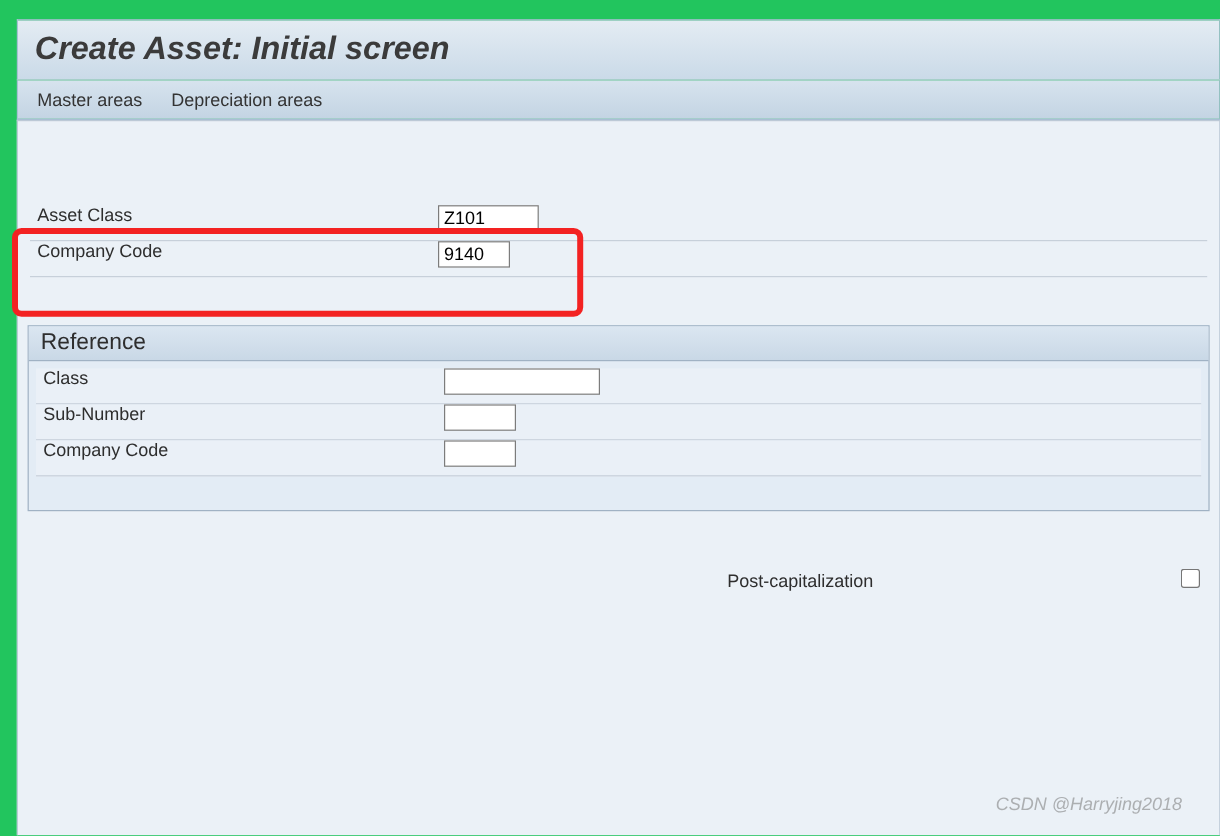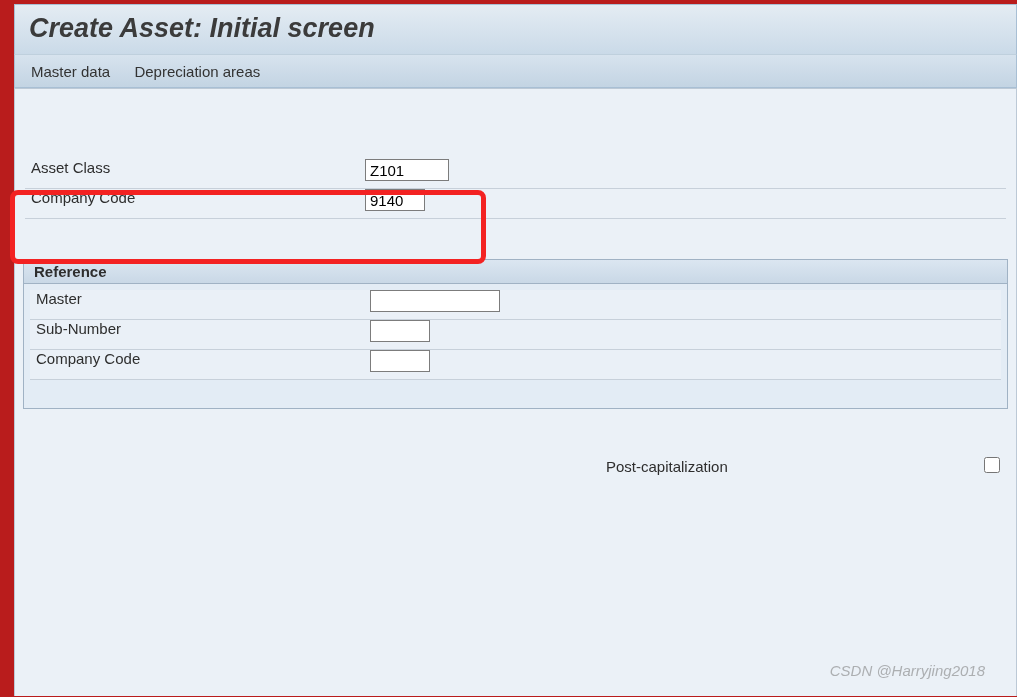--- a/index.html
+++ b/index.html
@@ -11,22 +11,22 @@
       font-family: Arial, sans-serif;
       font-size: 15px;
       background: #f5f5f5;
       color: #333;
       width: 1017px;
       height: 697px;
       overflow: hidden;
       position: relative;
     }
     .outer-container {
-      background: #b91c1c;
-      padding: 4px 0 0 14px;
+      background: #22c55e;
+      padding: 16px 0 0 14px;
       height: 100%;
     }
     .title-bar {
       background: linear-gradient(to bottom, #e4ecf3, #cadae8);
       border: 1px solid #a8bfd4;
       border-bottom: none;
       padding: 8px 14px 10px 14px;
     }
     .title-text {
       font-weight: bold;
@@ -92,23 +92,22 @@
     }
     .group-box {
       margin: 40px 8px 0 8px;
       background: #e3ecf5;
       border: 1px solid #a0b2c4;
     }
     .group-header {
       background: linear-gradient(to bottom, #dbe6f1, #c9d8e6);
       border-bottom: 1px solid #a0b2c4;
       padding: 3px 10px;
-      font-size: 15px;
+      font-size: 19px;
       color: #2e2e2e;
-      font-weight: bold;
     }
     .group-body {
       padding: 6px 0 28px 0;
     }
     .group-body .field-row {
       margin: 0 6px;
       background: #eaf0f7;
     }
     .input-asset { width: 130px; }
     .post-cap-row {
@@ -138,39 +137,39 @@
     }
   </style>
 </head>
 <body>
 
 <div class="outer-container">
   <div class="title-bar">
     <span class="title-text">Create Asset:  Initial screen</span>
   </div>
   <div class="menu-bar">
-    <span class="menu-item">Master data</span>
+    <span class="menu-item">Master areas</span>
     <span class="menu-item">Depreciation areas</span>
   </div>
   <div class="content-area">
 
     <div class="field-row">
       <span class="field-label">Asset Class</span>
       <input class="field-input input-wide" value="Z101" style="">
     </div>
     <div class="field-row">
       <span class="field-label">Company Code</span>
       <input class="field-input input-med" value="9140" style="">
     </div>
 
     <div class="group-box">
       <div class="group-header">Reference</div>
       <div class="group-body">
         <div class="field-row">
-          <span class="field-label">Master</span>
+          <span class="field-label">Class</span>
           <input class="field-input input-asset" value="" style="">
         </div>
         <div class="field-row">
           <span class="field-label">Sub-Number</span>
           <input class="field-input input-med" value="" style="">
         </div>
         <div class="field-row">
           <span class="field-label">Company Code</span>
           <input class="field-input input-med" value="" style="">
         </div>

